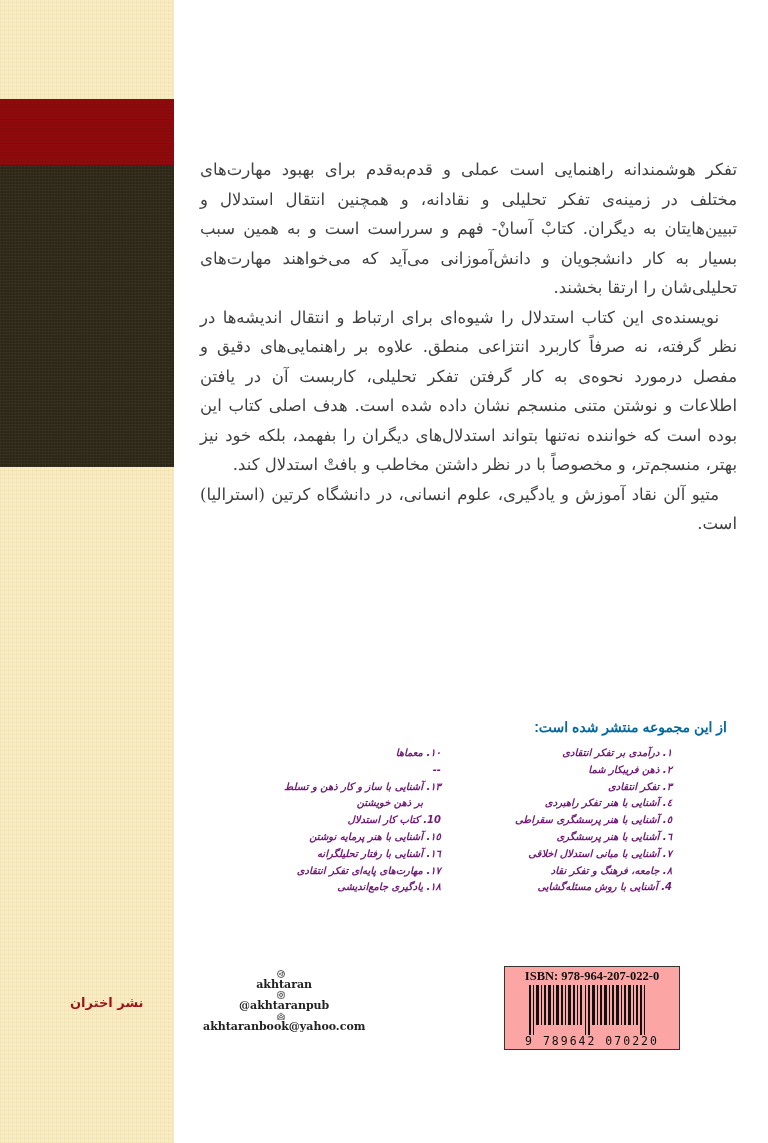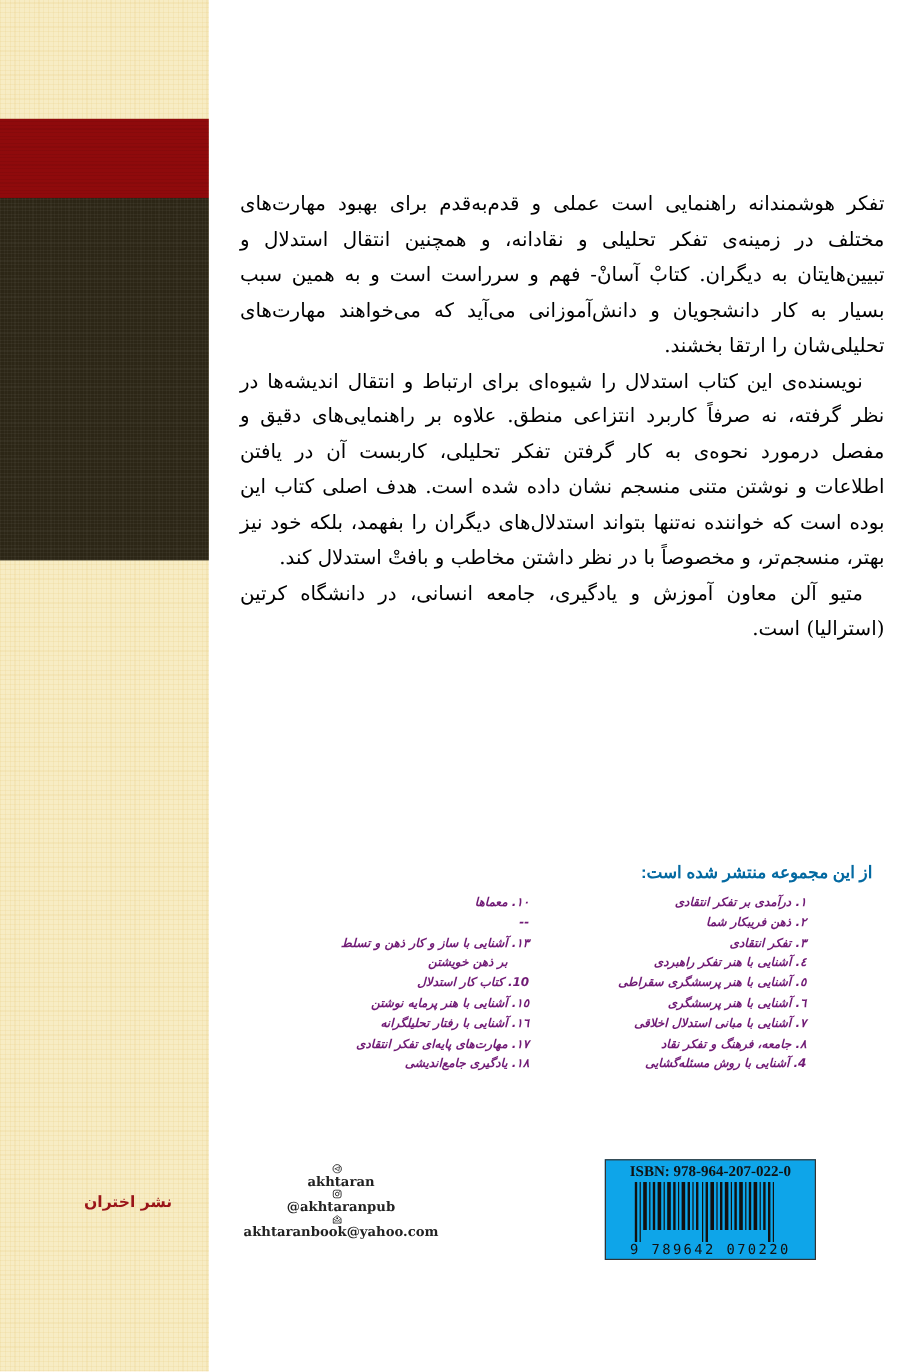--- a/index.html
+++ b/index.html
@@ -35,21 +35,21 @@
     .publisher-name {
       margin-top: 4px; color: #9a1418; font-weight: bold; font-size: 13px;
       direction: rtl; white-space: nowrap;
       font-family: "DejaVu Sans", sans-serif;
     }
 
     .blurb {
       position: absolute; left: 200px; top: 155px; width: 537px;
       direction: rtl; text-align: justify; text-align-last: right;
       font-family: "DejaVu Serif", serif;
-      font-size: 16.5px; line-height: 29.5px; color: #000000;
+      font-size: 16.5px; line-height: 29.5px; color: #404040;
     }
     .blurb p { margin: 0; }
     .blurb p.indent { text-indent: 18px; }
 
     .series-title {
       position: absolute; right: 41px; top: 719px;
       direction: rtl; font-weight: bold; font-size: 14px; color: #0369a1;
       font-family: Liberation Sans, sans-serif;
     }
     .series-col {
@@ -65,21 +65,21 @@
     .contacts {
       position: absolute; left: 203px; top: 970px;
       font-family: "DejaVu Serif", serif; font-weight: bold;
       font-size: 11px; color: #222;
     }
     .contact-row { display: flex; align-items: center; height: 21px; flex-direction: column; }
     .contact-row svg { width: 16px; height: 16px; margin-right: 6px; }
 
     .isbn-box {
       position: absolute; left: 504px; top: 966px; width: 176px; height: 84px;
-      border: 1.5px solid #333; background: #0ea5e9; box-sizing: border-box;
+      border: 1.5px solid #333; background: #fca5a5; box-sizing: border-box;
     }
     .isbn-label {
       position: absolute; top: 2px; left: 0; right: 0; text-align: center;
       font-family: "Liberation Serif", serif; font-weight: bold; font-size: 12.5px; color: #111;
     }
     .barcode {
       position: absolute; left: 14px; top: 18px; width: 142px; height: 50px;
     }
     .barcode-digits {
       position: absolute; bottom: 1px; left: 6px; right: 6px;
@@ -108,21 +108,21 @@
       <path d="M20 46 C15 40 9 34 5 30"></path>
       <path d="M36 46 C41 40 47 34 51 30"></path>
     </g>
   </svg>
   <div class="publisher-name">نشر اختران</div>
 </div>
 
 <div class="blurb">
   <p>تفکر هوشمندانه راهنمایی است عملی و قدم‌به‌قدم برای بهبود مهارت‌های مختلف در زمینه‌ی تفکر تحلیلی و نقادانه، و همچنین انتقال استدلال و تبیین‌هایتان به دیگران. کتابْ آسانْ- فهم و سرراست است و به همین سبب بسیار به کار دانشجویان و دانش‌آموزانی می‌آید که می‌خواهند مهارت‌های تحلیلی‌شان را ارتقا بخشند.</p>
   <p class="indent">نویسنده‌ی این کتاب استدلال را شیوه‌ای برای ارتباط و انتقال اندیشه‌ها در نظر گرفته، نه صرفاً کاربرد انتزاعی منطق. علاوه بر راهنمایی‌های دقیق و مفصل درمورد نحوه‌ی به کار گرفتن تفکر تحلیلی، کاربست آن در یافتن اطلاعات و نوشتن متنی منسجم نشان داده شده است. هدف اصلی کتاب این بوده است که خواننده نه‌تنها بتواند استدلال‌های دیگران را بفهمد، بلکه خود نیز بهتر، منسجم‌تر، و مخصوصاً با در نظر داشتن مخاطب و بافتْ استدلال کند.</p>
-  <p class="indent">متیو آلن معاون آموزش و یادگیری، جامعه انسانی، در دانشگاه کرتین (استرالیا) است.</p>
+  <p class="indent">متیو آلن نقاد آموزش و یادگیری، علوم انسانی، در دانشگاه کرتین (استرالیا) است.</p>
 </div>
 
 <div class="series-title">از این مجموعه منتشر شده است:</div>
 
 <div class="series-col right">
   <div class="item">۱. درآمدی بر تفکر انتقادی</div>
   <div class="item">۲. ذهن فریبکار شما</div>
   <div class="item">۳. تفکر انتقادی</div>
   <div class="item">٤. آشنایی با هنر تفکر راهبردی</div>
   <div class="item">٥. آشنایی با هنر پرسشگری سقراطی</div>

